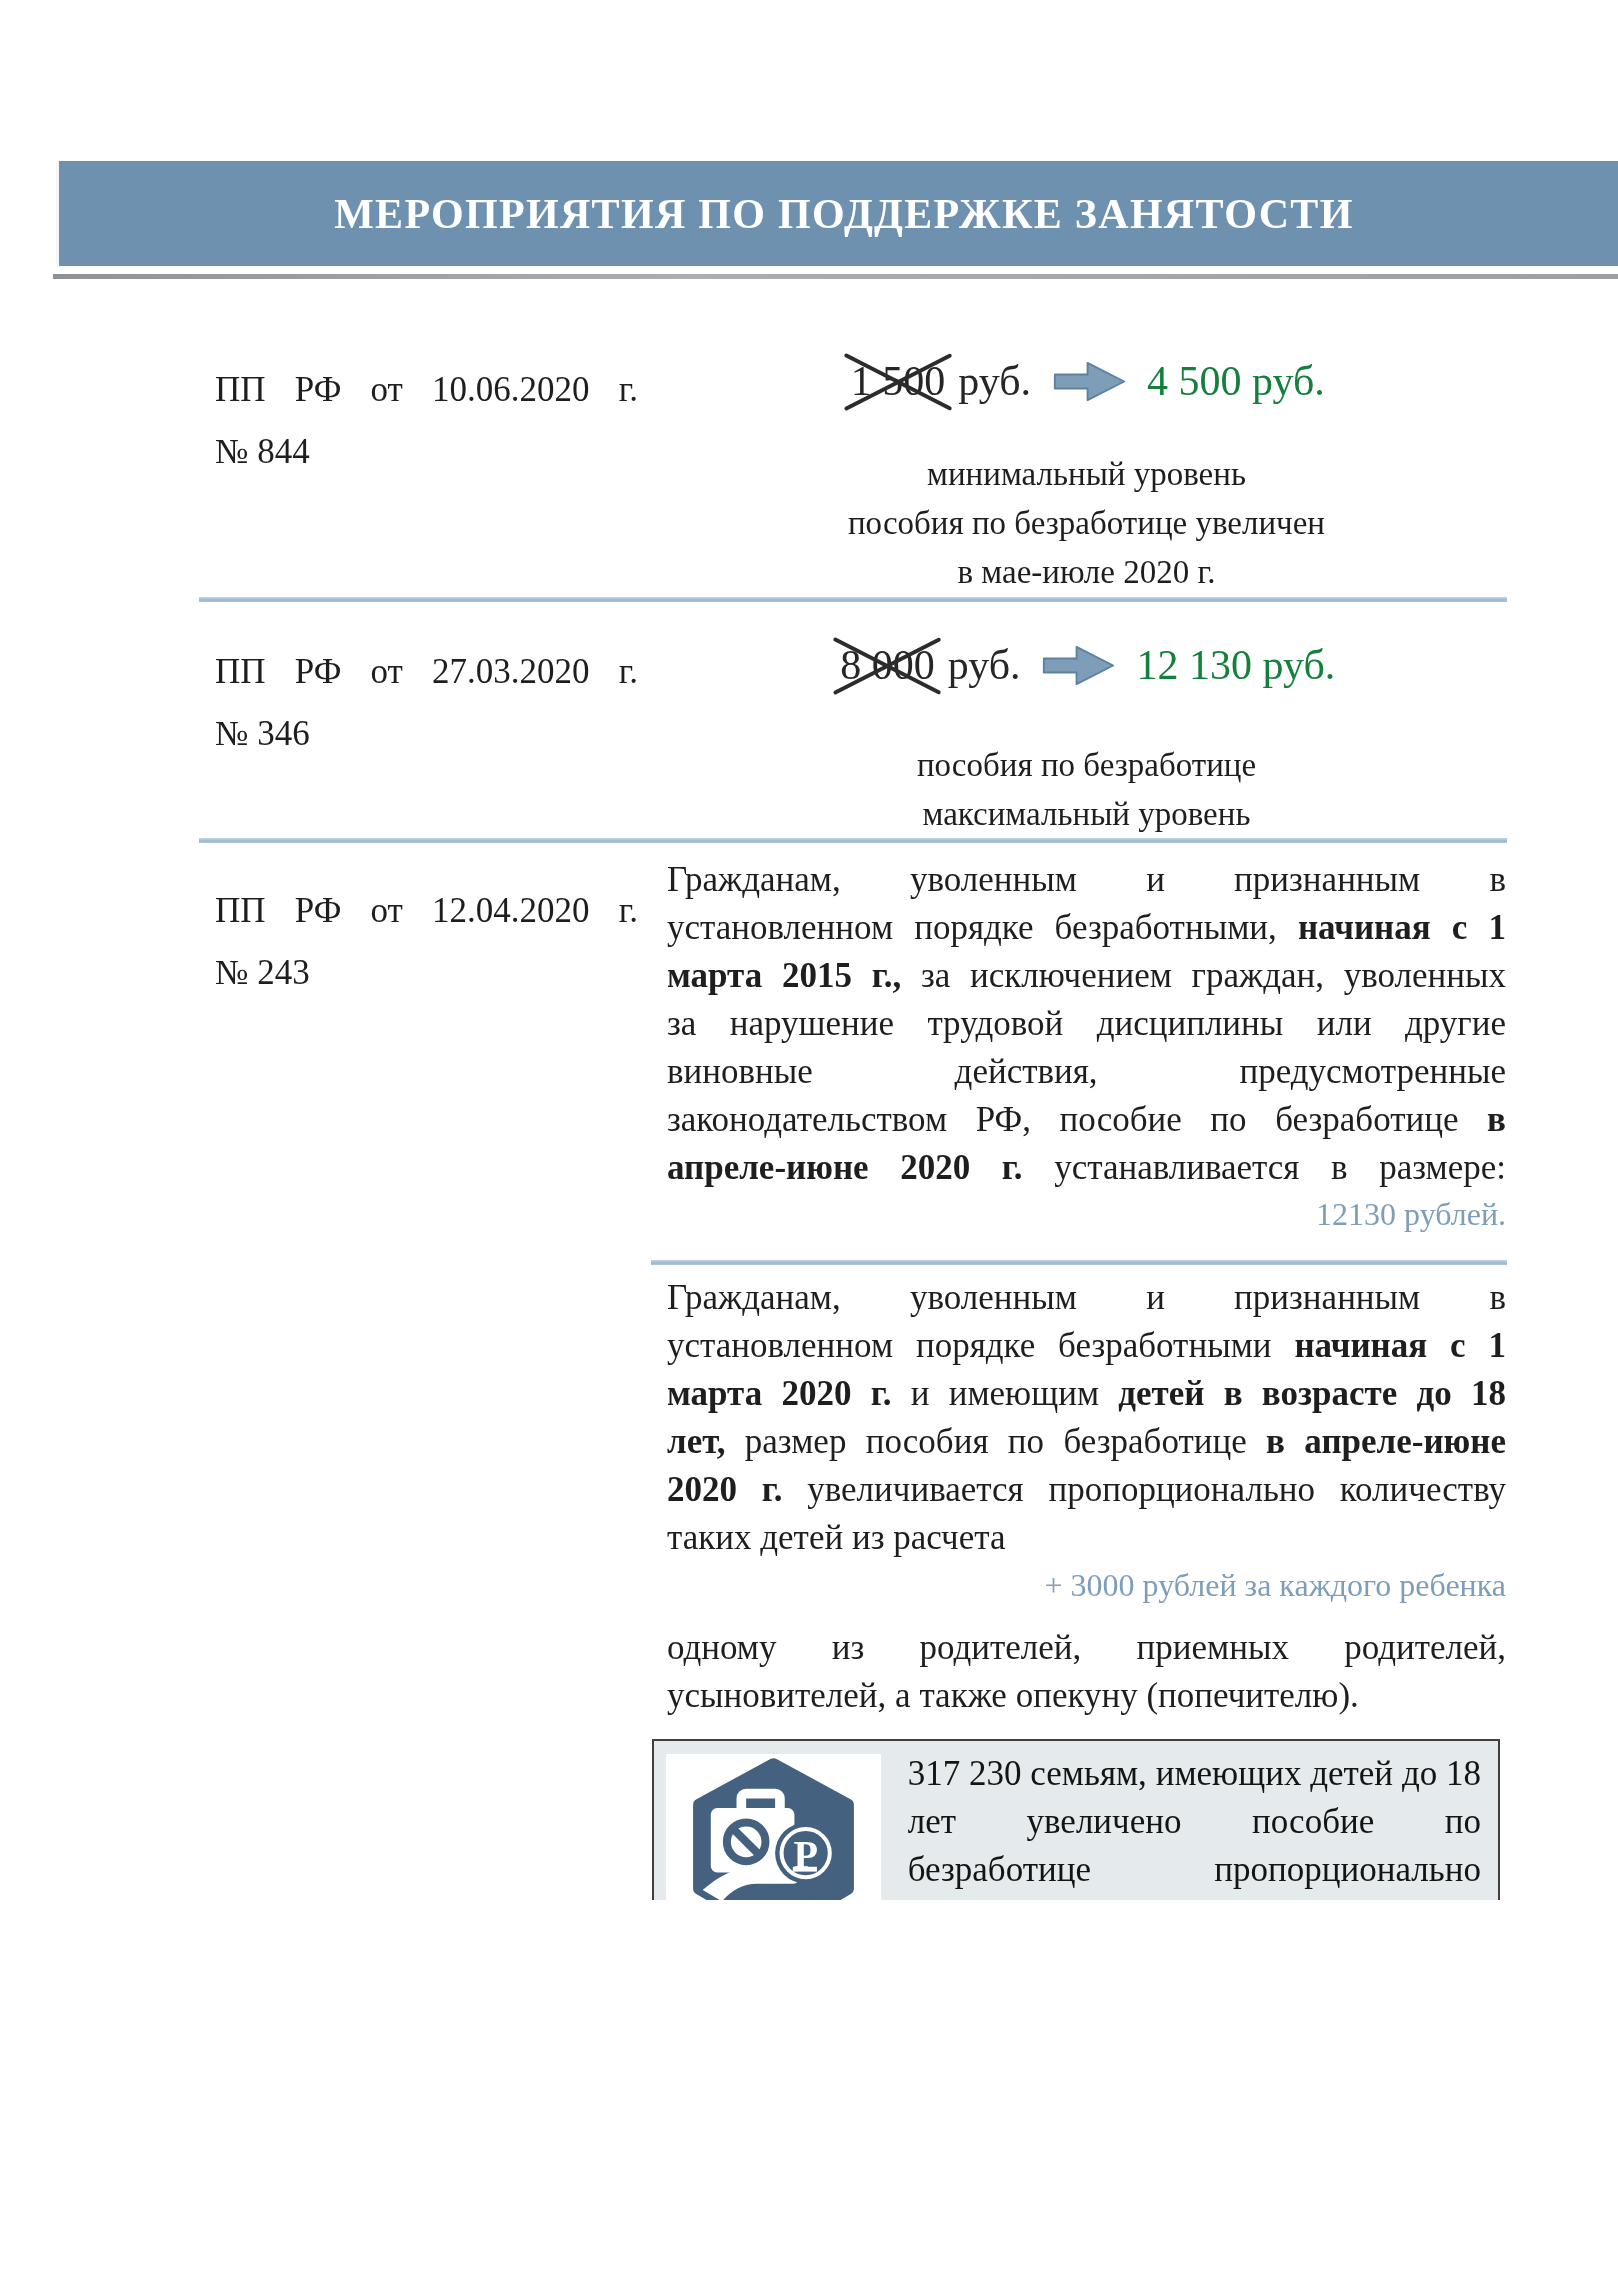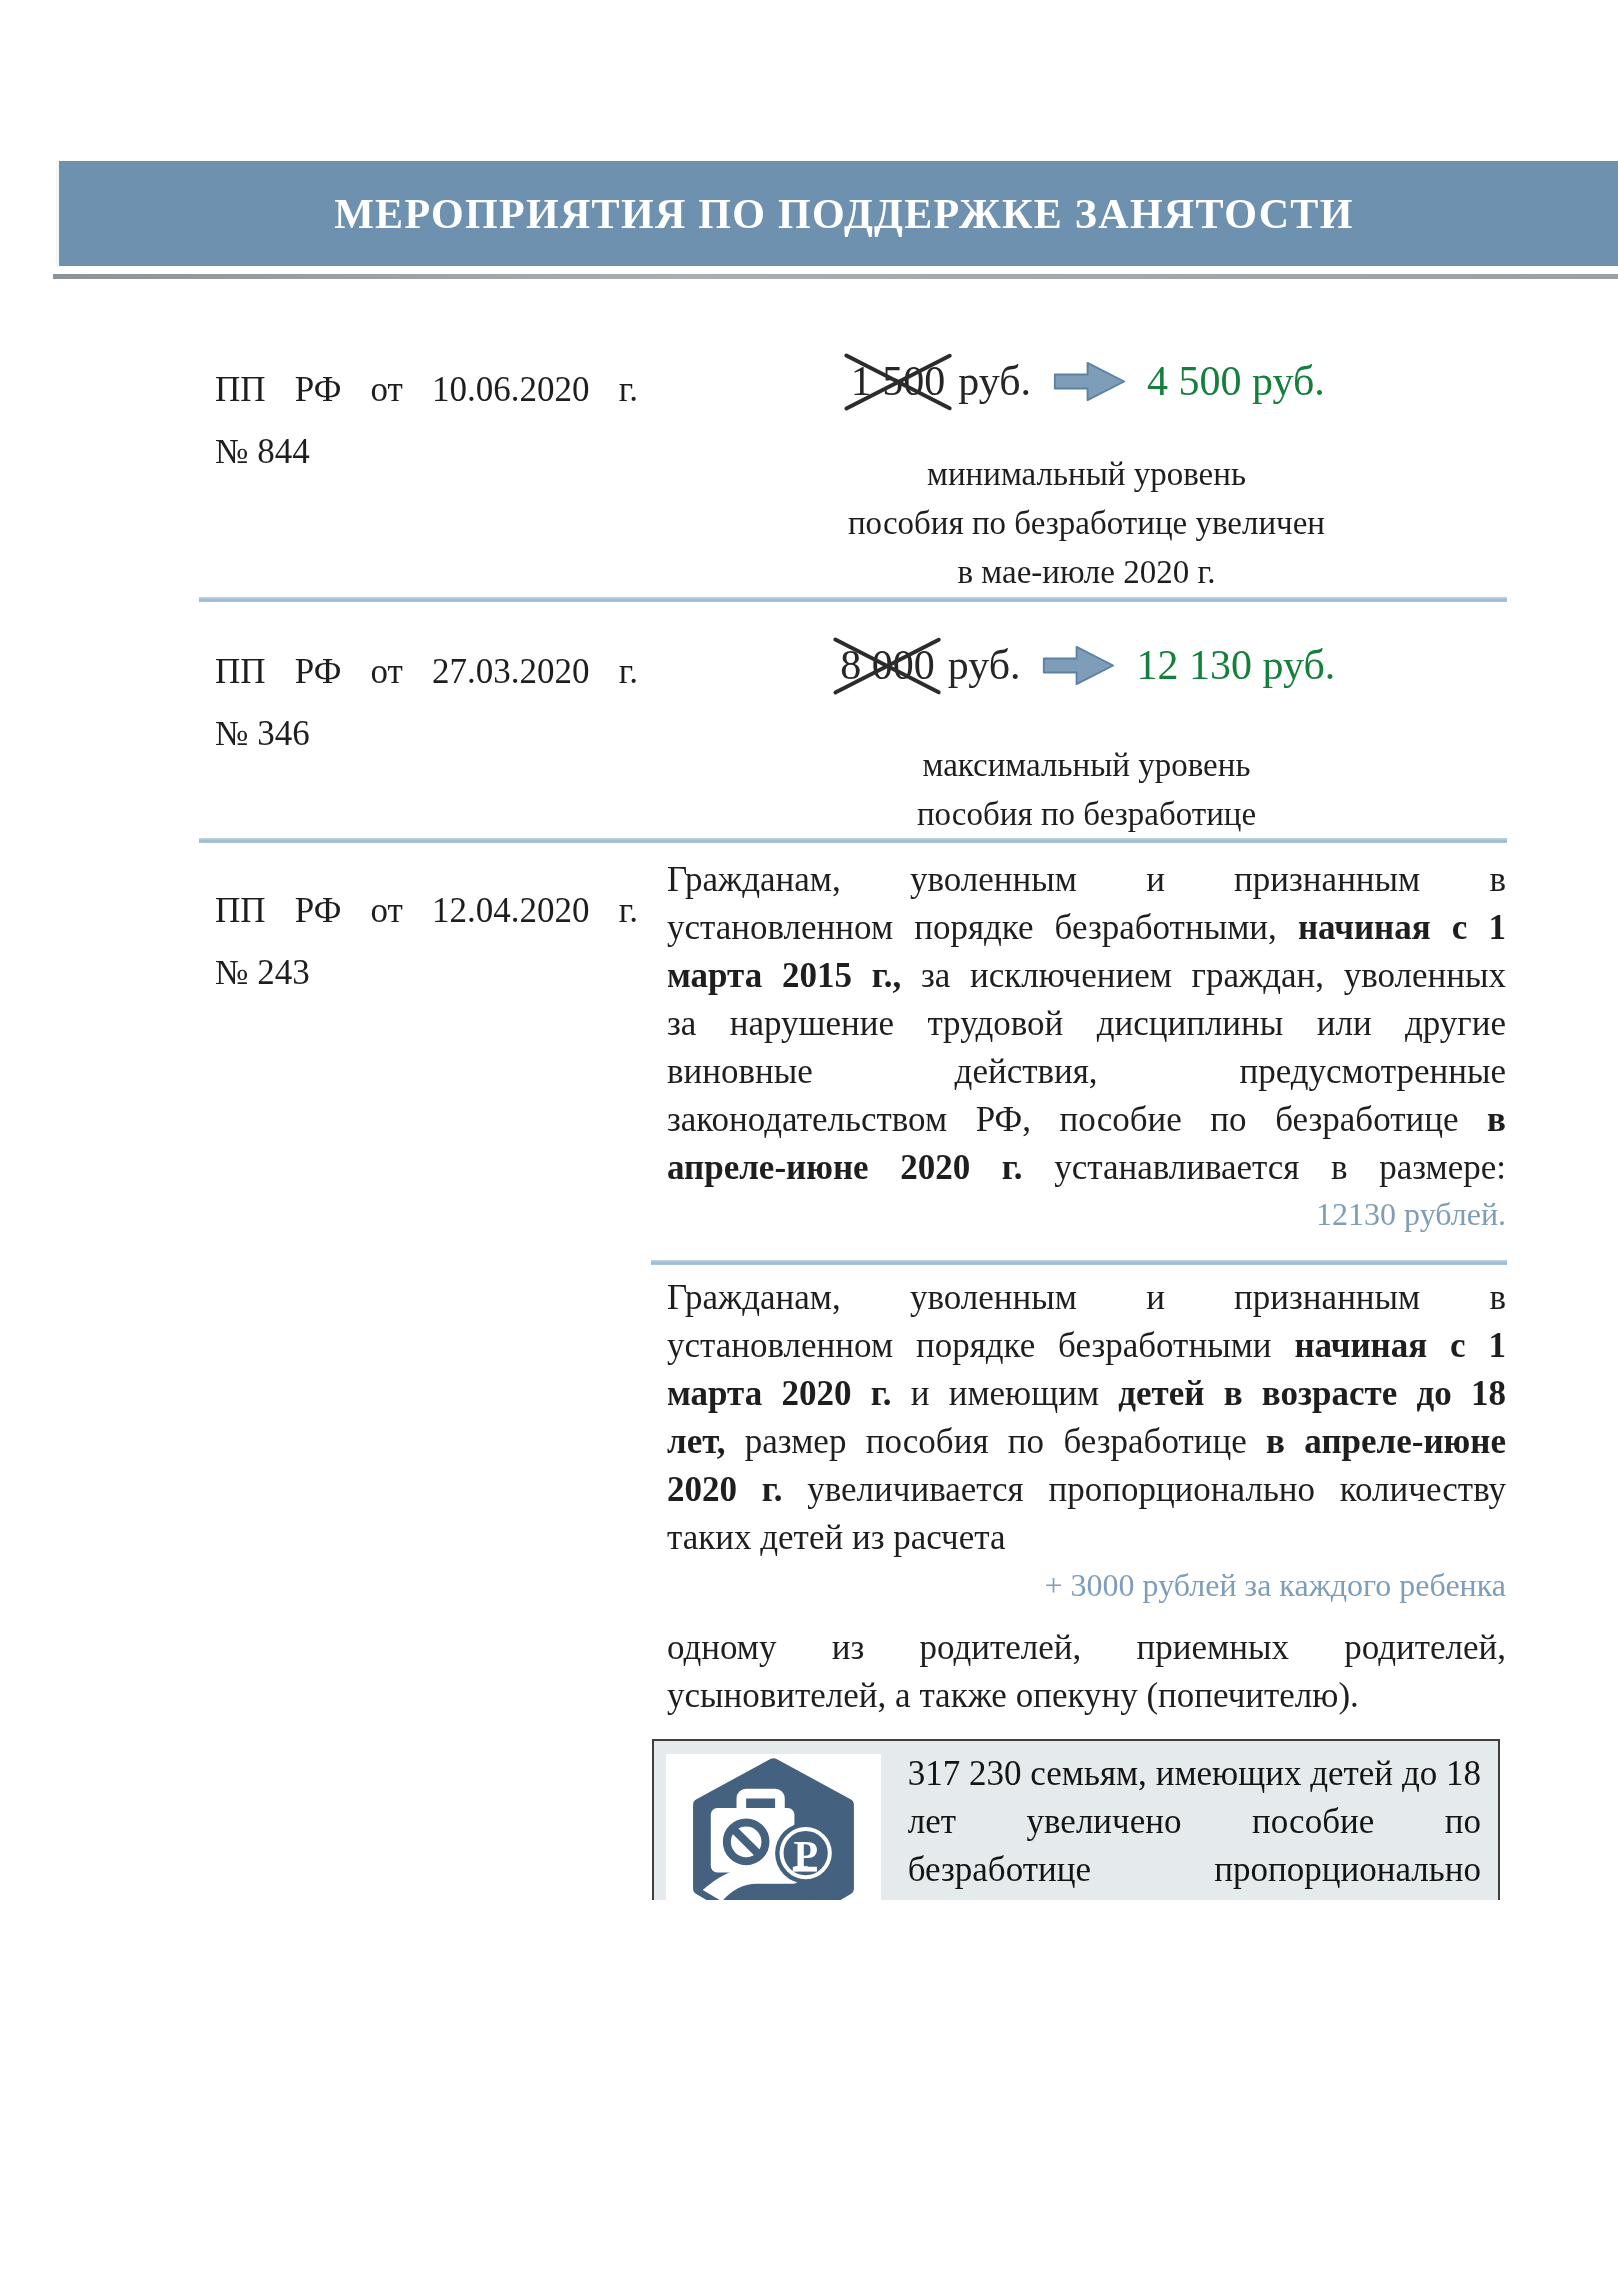--- a/index.html
+++ b/index.html
@@ -141,22 +141,22 @@
   <div class="money m2">
     <span class="old-amt"><span class="struck">8 000</span>&nbsp;<span>руб.</span></span>
     <span class="arrow-wrap">
       <svg viewBox="0 0 120 72" aria-hidden="true">
           <path d="M6 25 H57 V7 L114 36 L57 65 V47 H6 Z" fill="#7e9db9" stroke="#5d82a3" stroke-width="3" stroke-linejoin="round"></path>
         </svg>
     </span>
     <span class="new-amt">12 130 руб.</span>
   </div>
   <div class="desc desc-2">
+    <div>пособия по безработице</div>
     <div>максимальный уровень</div>
-    <div>пособия по безработице</div>
   </div>
 
   <hr class="divider div-2">
 
   <div class="decree d3">
     <div class="l1">ПП РФ от 12.04.2020 г.</div>
     <div class="l2">№ 243</div>
   </div>
 
   <div class="para p1">

